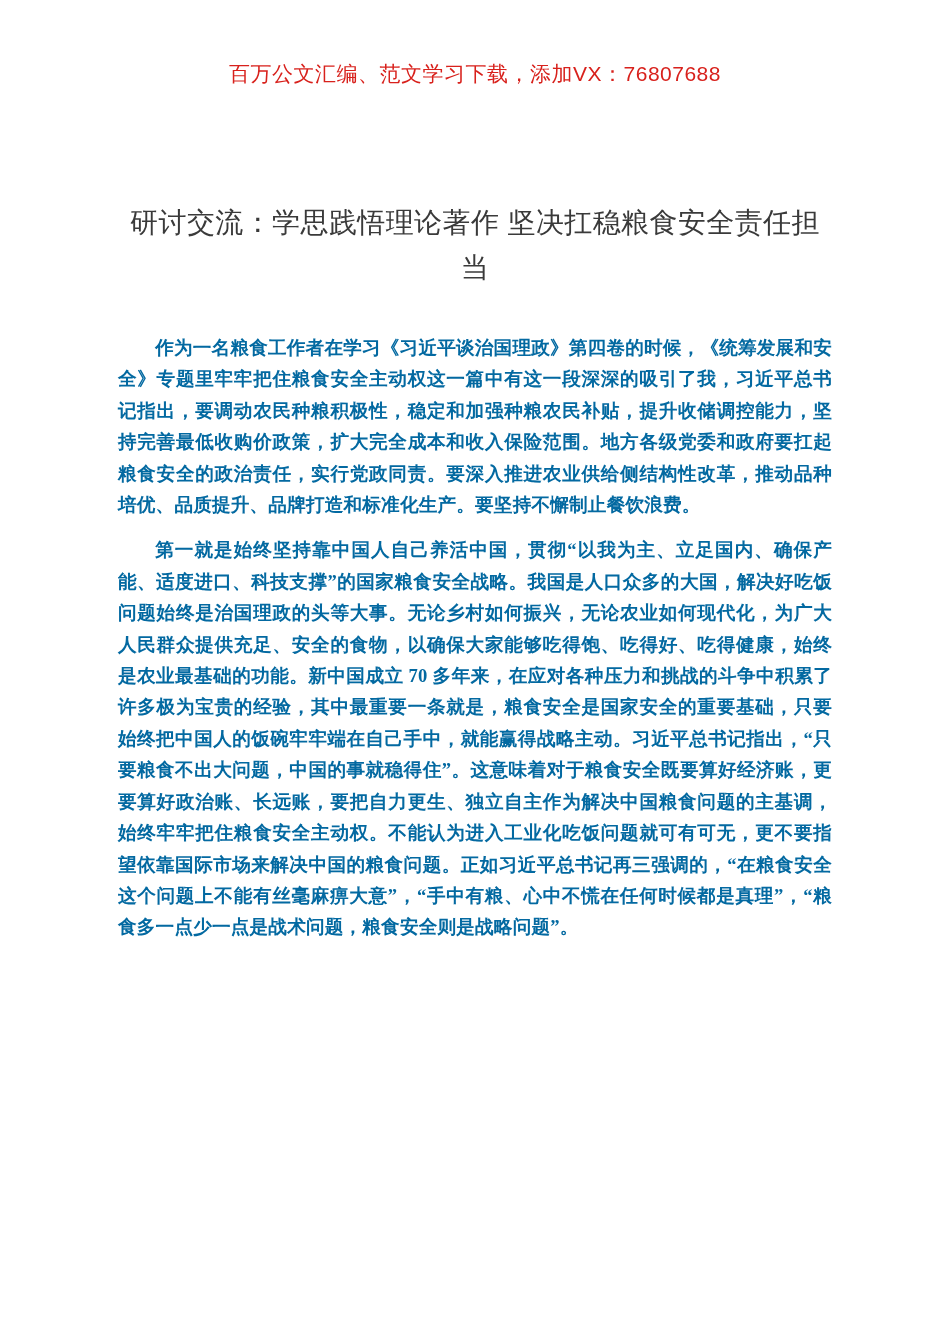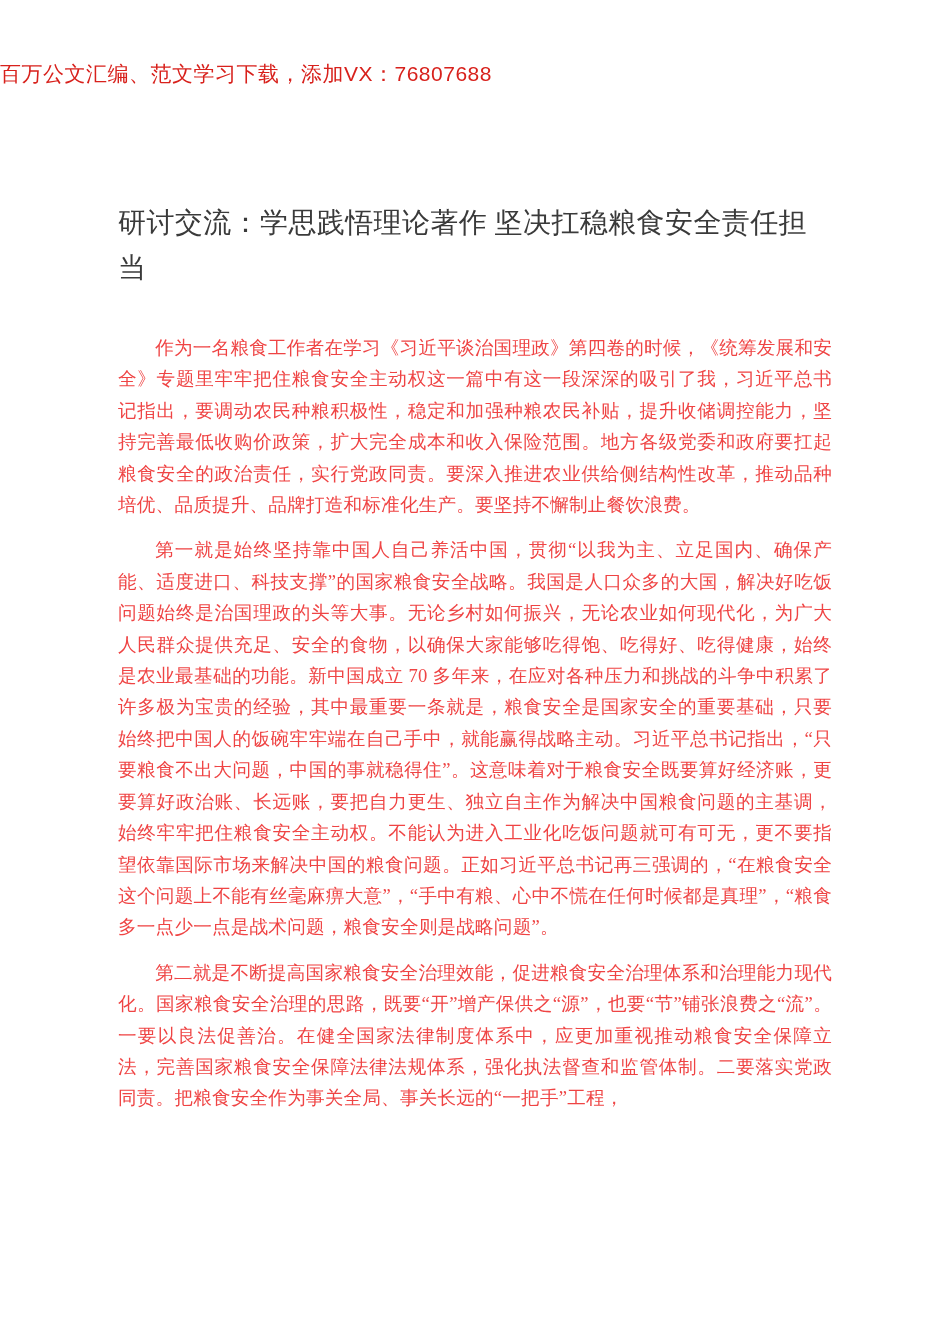--- a/index.html
+++ b/index.html
@@ -16,68 +16,69 @@
     height: 1344px;
     background: #ffffff;
     overflow: hidden;
     box-sizing: border-box;
   }
   .watermark-header {
     position: absolute;
     top: 60px;
     left: 0;
     width: 950px;
+    text-align: center;
     color: #d8211c;
     font-size: 21px;
     font-family: "Liberation Sans", "DejaVu Sans", sans-serif;
     letter-spacing: 0.5px;
     font-weight: 400;
     white-space: nowrap;
   }
   .doc-body {
     position: absolute;
     top: 200px;
     left: 118px;
     width: 714px;
   }
   .doc-title {
     font-size: 28px;
     line-height: 45px;
     color: #3a3a3a;
-    text-align: left;
-    font-family: Liberation Serif, serif;
+    text-align: center;
+    font-family: Liberation Sans, sans-serif;
     font-weight: 400;
     margin: 0 0 42px 0;
     letter-spacing: 0.4px;
   }
   .para {
     font-size: 18.6px;
     line-height: 31.4px;
-    color: #ef4444;
+    color: #0369a1;
     text-align: justify;
     text-justify: inter-ideograph;
     text-indent: 2em;
     margin: 14px 0 6px 0;
     letter-spacing: 0.2px;
     font-family: "Liberation Serif", "DejaVu Serif", serif;
+    font-weight: bold;
   }
 </style>
 </head>
 <body>
 
 <div class="page">
 
   <div class="watermark-header">百万公文汇编、范文学习下载，添加VX：76807688</div>
 
   <div class="doc-body">
 
     <h1 class="doc-title">研讨交流：学思践悟理论著作 坚决扛稳粮食安全责任担当</h1>
 
     <p class="para">作为一名粮食工作者在学习《习近平谈治国理政》第四卷的时候，《统筹发展和安全》专题里牢牢把住粮食安全主动权这一篇中有这一段深深的吸引了我，习近平总书记指出，要调动农民种粮积极性，稳定和加强种粮农民补贴，提升收储调控能力，坚持完善最低收购价政策，扩大完全成本和收入保险范围。地方各级党委和政府要扛起粮食安全的政治责任，实行党政同责。要深入推进农业供给侧结构性改革，推动品种培优、品质提升、品牌打造和标准化生产。要坚持不懈制止餐饮浪费。</p>
 
 
     <p class="para">第一就是始终坚持靠中国人自己养活中国，贯彻“以我为主、立足国内、确保产能、适度进口、科技支撑”的国家粮食安全战略。我国是人口众多的大国，解决好吃饭问题始终是治国理政的头等大事。无论乡村如何振兴，无论农业如何现代化，为广大人民群众提供充足、安全的食物，以确保大家能够吃得饱、吃得好、吃得健康，始终是农业最基础的功能。新中国成立 70 多年来，在应对各种压力和挑战的斗争中积累了许多极为宝贵的经验，其中最重要一条就是，粮食安全是国家安全的重要基础，只要始终把中国人的饭碗牢牢端在自己手中，就能赢得战略主动。习近平总书记指出，“只要粮食不出大问题，中国的事就稳得住”。这意味着对于粮食安全既要算好经济账，更要算好政治账、长远账，要把自力更生、独立自主作为解决中国粮食问题的主基调，始终牢牢把住粮食安全主动权。不能认为进入工业化吃饭问题就可有可无，更不要指望依靠国际市场来解决中国的粮食问题。正如习近平总书记再三强调的，“在粮食安全这个问题上不能有丝毫麻痹大意”，“手中有粮、心中不慌在任何时候都是真理”，“粮食多一点少一点是战术问题，粮食安全则是战略问题”。</p>
 
-    <p class="para">第二就是不断提高国家粮食安全治理效能，促进粮食安全治理体系和治理能力现代化。国家粮食安全治理的思路，既要“开”增产保供之“源”，也要“节”铺张浪费之“流”。一要以良法促善治。在健全国家法律制度体系中，应更加重视推动粮食安全保障立法，完善国家粮食安全保障法律法规体系，强化执法督查和监管体制。二要落实党政同责。把粮食安全作为事关全局、事关长远的“一把手”工程，</p>
 
   </div>
 
 </div>
 
 </body></html>

